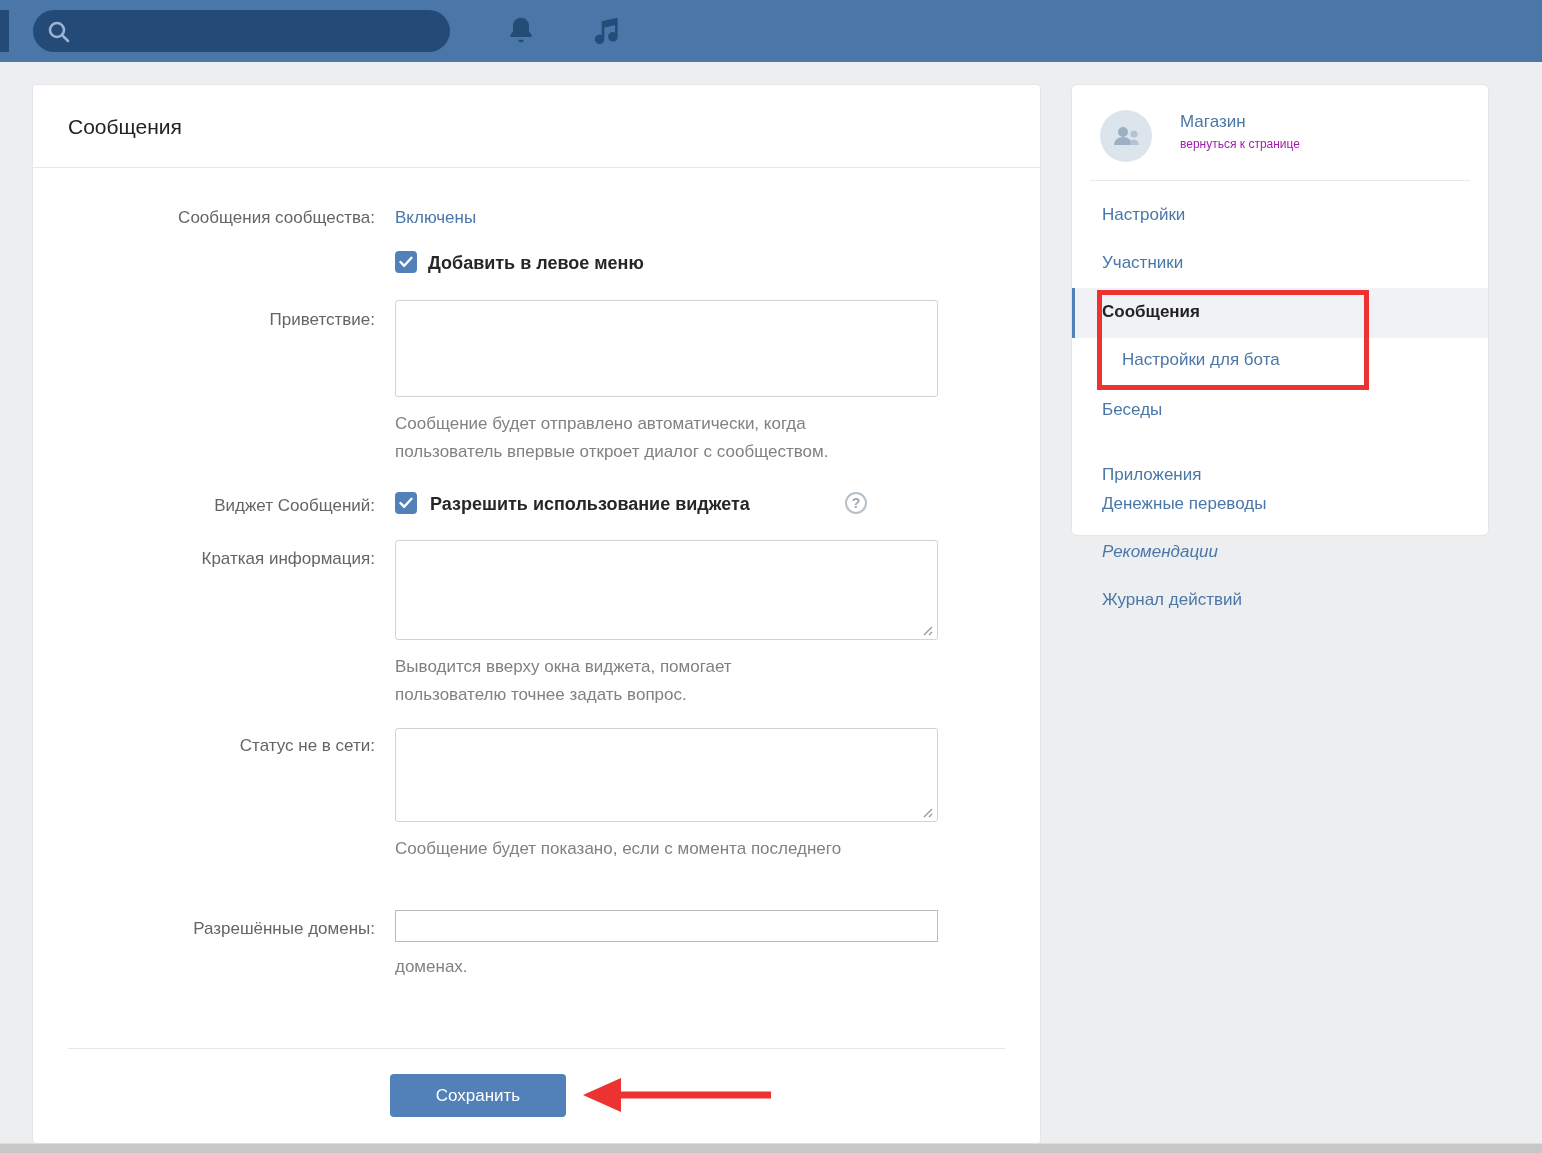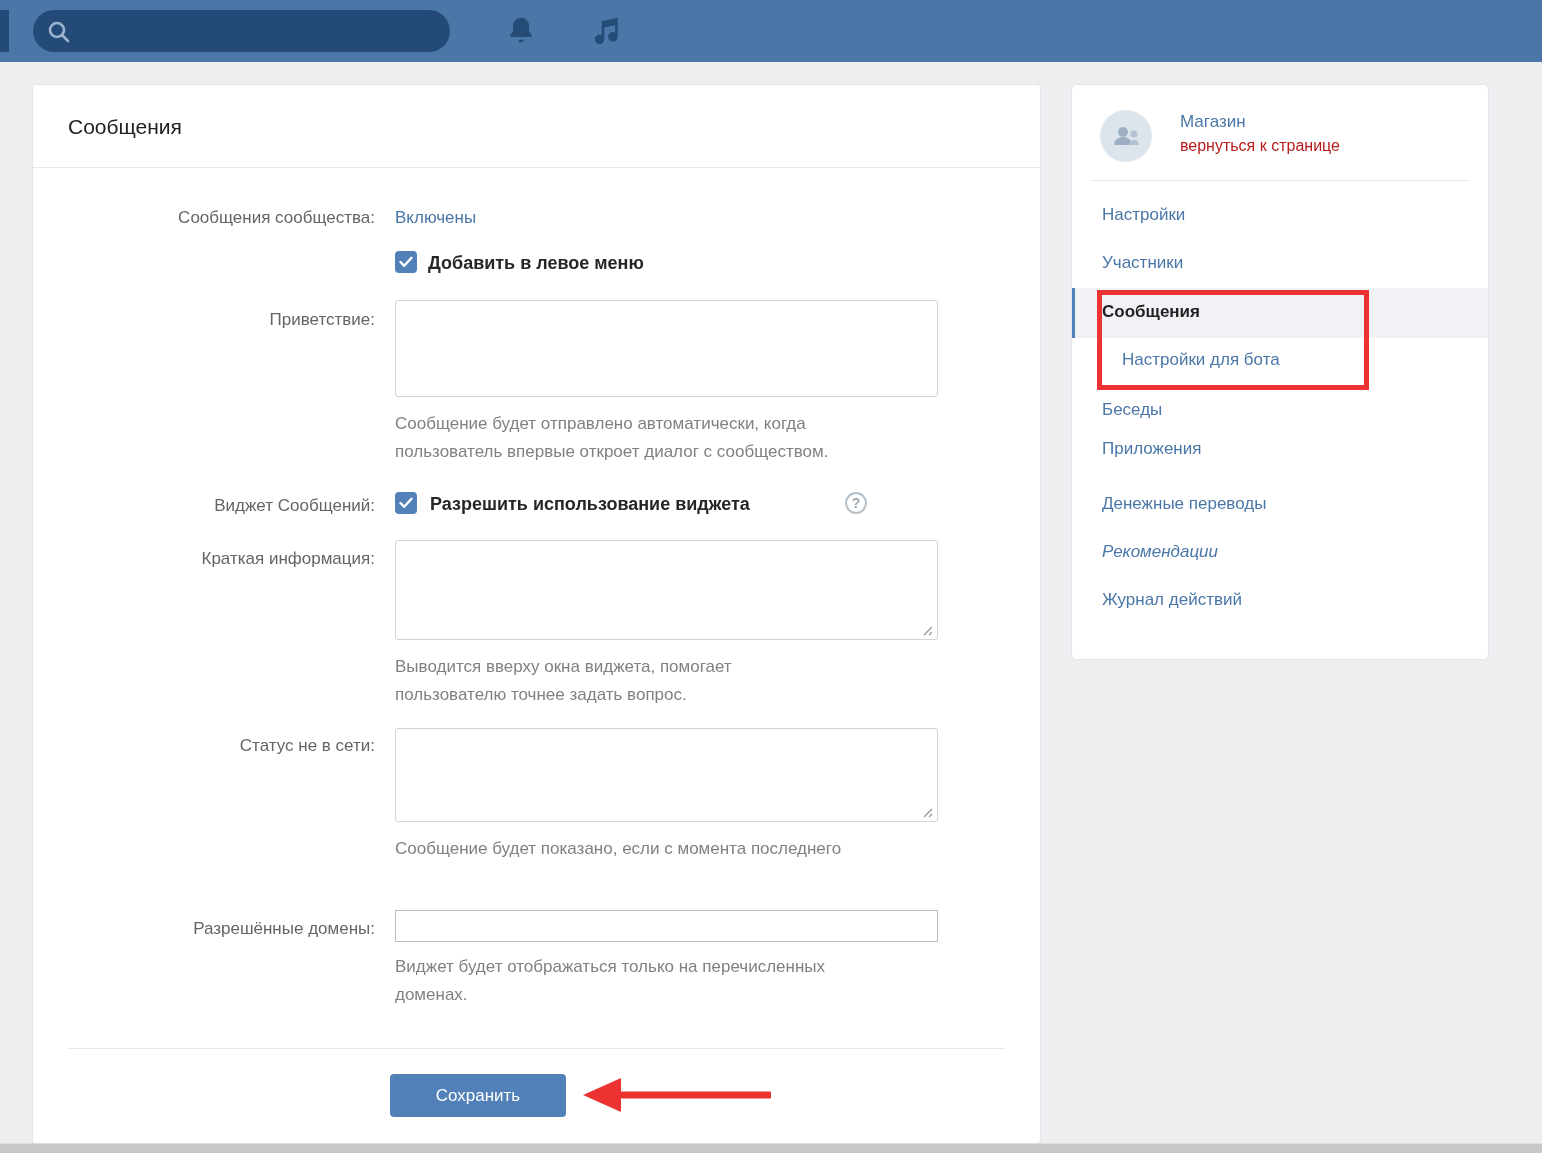--- a/index.html
+++ b/index.html
@@ -11,21 +11,21 @@
   .search-pill { position:absolute; left:33px; top:10px; width:417px; height:42px;
                  background:#244b78; border-radius:21px; border:none; outline:none;
                  color:#cfdcec; font-size:16px; padding-left:48px; }
   .pill-stub { position:absolute; left:0; top:10px; width:9px; height:42px; background:#244b78; }
   .mag-icon { position:absolute; left:46px; top:19px; }
   .top-ic { position:absolute; top:15px; cursor:pointer; }
 
   
   .card { position:absolute; background:#ffffff; border-radius:3px; box-shadow:0 0 0 1px #e3e6ea; }
   .main-card { left:33px; top:85px; width:1007px; height:1058px; }
-  .side-card { left:1072px; top:85px; width:416px; height:574px; border-radius:5px; }
+  .side-card { left:1072px; top:85px; width:416px; height:450px; border-radius:5px; }
 
   .page-title { position:absolute; left:35px; top:30px; font-size:21px; color:#222; font-weight:500; }
   .hr { position:absolute; height:1px; background:#e7e8ec; }
 
   .flabel { position:absolute; left:0; width:342px; text-align:right; color:#656565; font-size:17px; }
   .fvalue-link { position:absolute; color:#4a77a8; font-size:17px; text-decoration:none; cursor:pointer; }
   .blabel { position:absolute; color:#262626; font-size:18px; font-weight:700; }
   .help { position:absolute; left:362px; color:#818181; font-size:17px; line-height:28px; }
 
   .ta { position:absolute; left:362px; width:543px; border:1px solid #d0d4d9; border-radius:3px;
@@ -41,21 +41,21 @@
            justify-content:center; cursor:pointer; }
 
   .save-btn { position:absolute; left:357px; top:989px; width:176px; height:43px; background:#5181b8;
               border:none; border-radius:4px; color:#ffffff; font-size:17px; font-weight:500;
               font-family:"Liberation Sans",sans-serif; cursor:pointer; }
 
   
   .avatar { position:absolute; left:28px; top:25px; width:52px; height:52px; border-radius:50%;
             background:#dde5ec; display:flex; align-items:center; justify-content:center; cursor:pointer; }
   .comm-name { position:absolute; left:108px; top:27px; font-size:17px; color:#4a77a8; cursor:pointer; }
-  .back-link { position:absolute; left:108px; top:52px; font-size:16px; color:#b91c1c; cursor:pointer; }
+  .back-link { position:absolute; left:108px; top:52px; font-size:12px; color:#a21caf; cursor:pointer; }
   .side-item { position:absolute; left:30px; font-size:17px; color:#4a77a8; cursor:pointer; white-space:nowrap; }
   .side-item.active { color:#222; font-weight:700; }
   .side-item.sub { left:50px; }
   .active-band { position:absolute; left:0; top:203px; width:416px; height:50px; background:#f0f2f5; }
   .active-accent { position:absolute; left:0; top:203px; width:3px; height:50px; background:#5181b8; }
 
   
   .red-box { position:absolute; left:25px; top:205px; width:272px; height:100px;
              border:5px solid #ed3232; }
   .red-arrow { position:absolute; left:550px; top:990px; }
@@ -129,21 +129,20 @@
     <svg class="grip" style="left:886px; top:719px;" width="15" height="15" viewBox="0 0 15 15">
       <path d="M13 5 L5 13 M13 10 L10 13" stroke="#9a9a9a" stroke-width="1.4" fill="none"></path>
     </svg>
     <div class="help" style="top:750px;">
       <div>Сообщение будет показано, если с момента последнего</div>
     </div>
 
     <div class="flabel" style="top:834px;">Разрешённые домены:</div>
     <input class="tin" style="top: 825px;" type="text" value="">
     <div class="help" style="top:868px;">
-      <div>Виджет будет отображаться только на перечисленных</div>
       <div>доменах.</div>
     </div>
 
     <div class="hr" style="left:35px; top:963px; width:937px;"></div>
     <button class="save-btn">Сохранить</button>
 
     <svg class="red-arrow" width="190" height="40" viewBox="0 0 190 40">
       <polygon points="0,20 38,3 38,37" fill="#ed3232"></polygon>
       <rect x="34" y="16.5" width="154" height="7" fill="#ed3232"></rect>
     </svg>
@@ -163,21 +162,21 @@
     <div class="hr" style="left:18px; top:95px; width:380px;"></div>
 
     <div class="active-band"></div>
     <div class="active-accent"></div>
 
     <a class="side-item" style="top:120px;text-align:right;">Настройки</a>
     <a class="side-item" style="top:168px;">Участники</a>
     <a class="side-item active" style="top:217px;">Сообщения</a>
     <a class="side-item sub" style="top:265px;">Настройки для бота</a>
     <a class="side-item" style="top:315px;">Беседы</a>
-    <a class="side-item" style="top:354px;">Приложения</a>
+    <a class="side-item" style="top:380px;">Приложения</a>
     <a class="side-item" style="top:409px;">Денежные переводы</a>
     <a class="side-item" style="top:457px;font-style:italic;">Рекомендации</a>
     <a class="side-item" style="top:505px;">Журнал действий</a>
 
     <div class="red-box"></div>
   </div>
 
   <div class="bottom-scrollbar"></div>
 </div>
 

